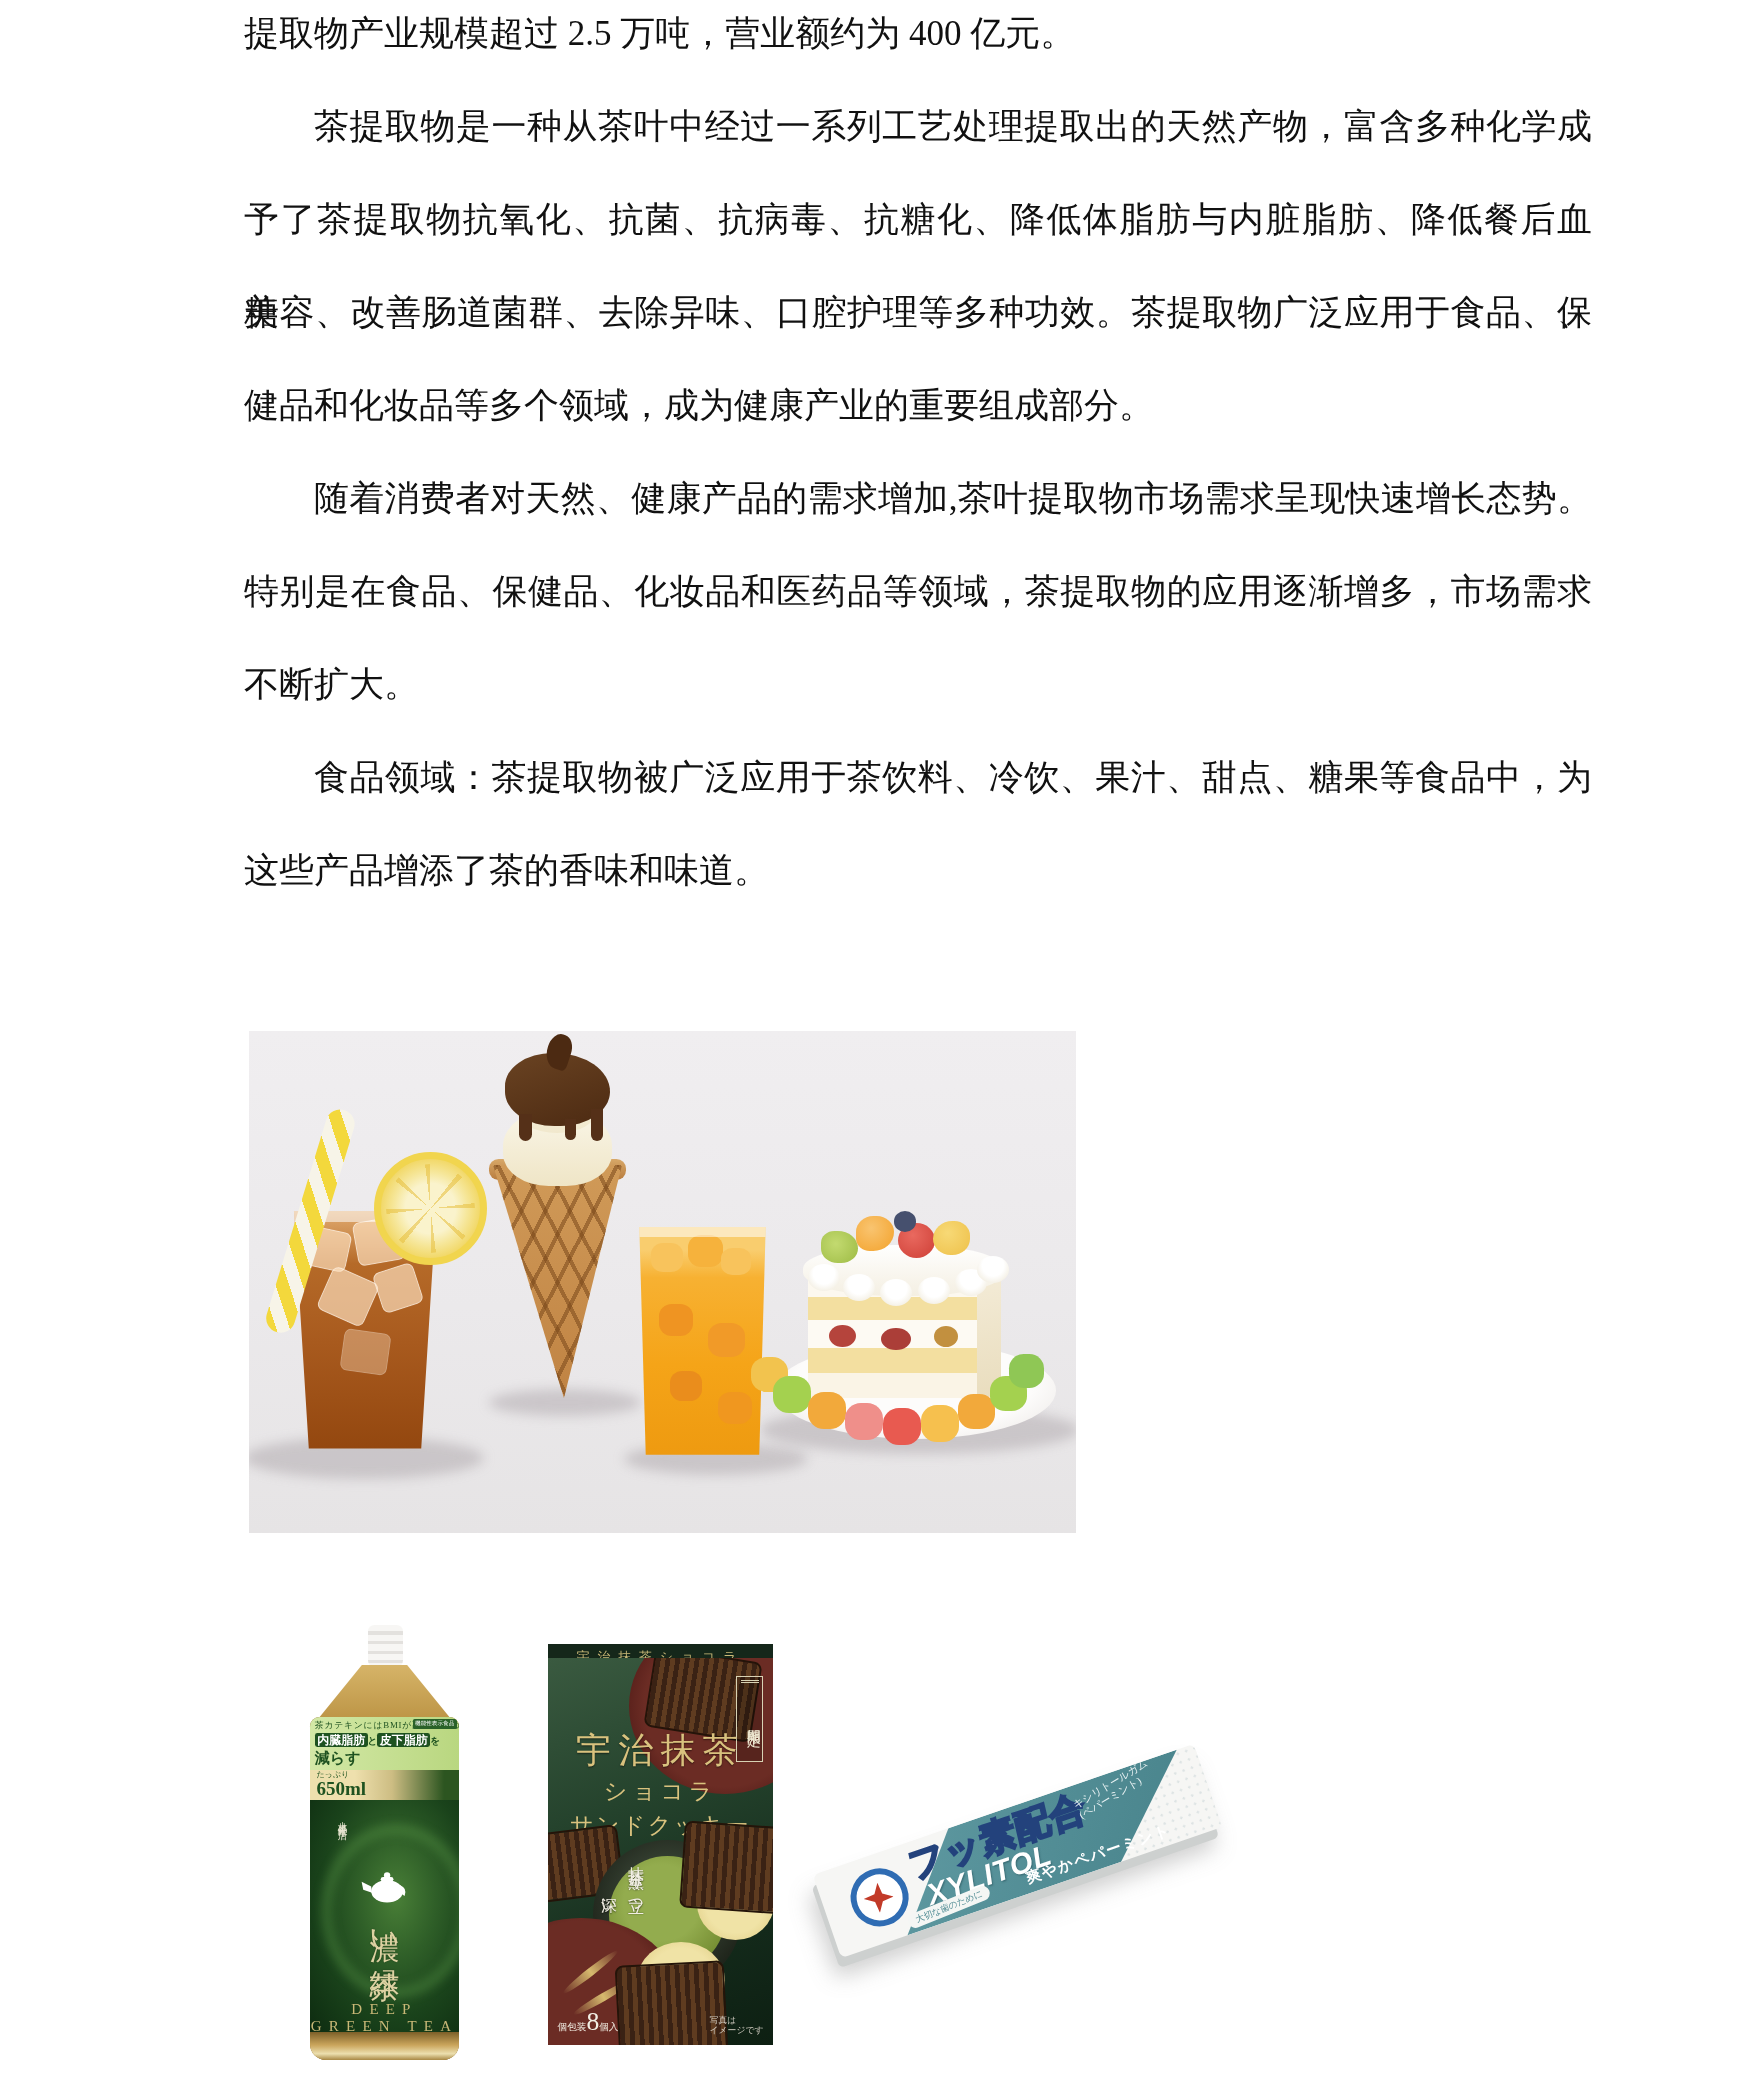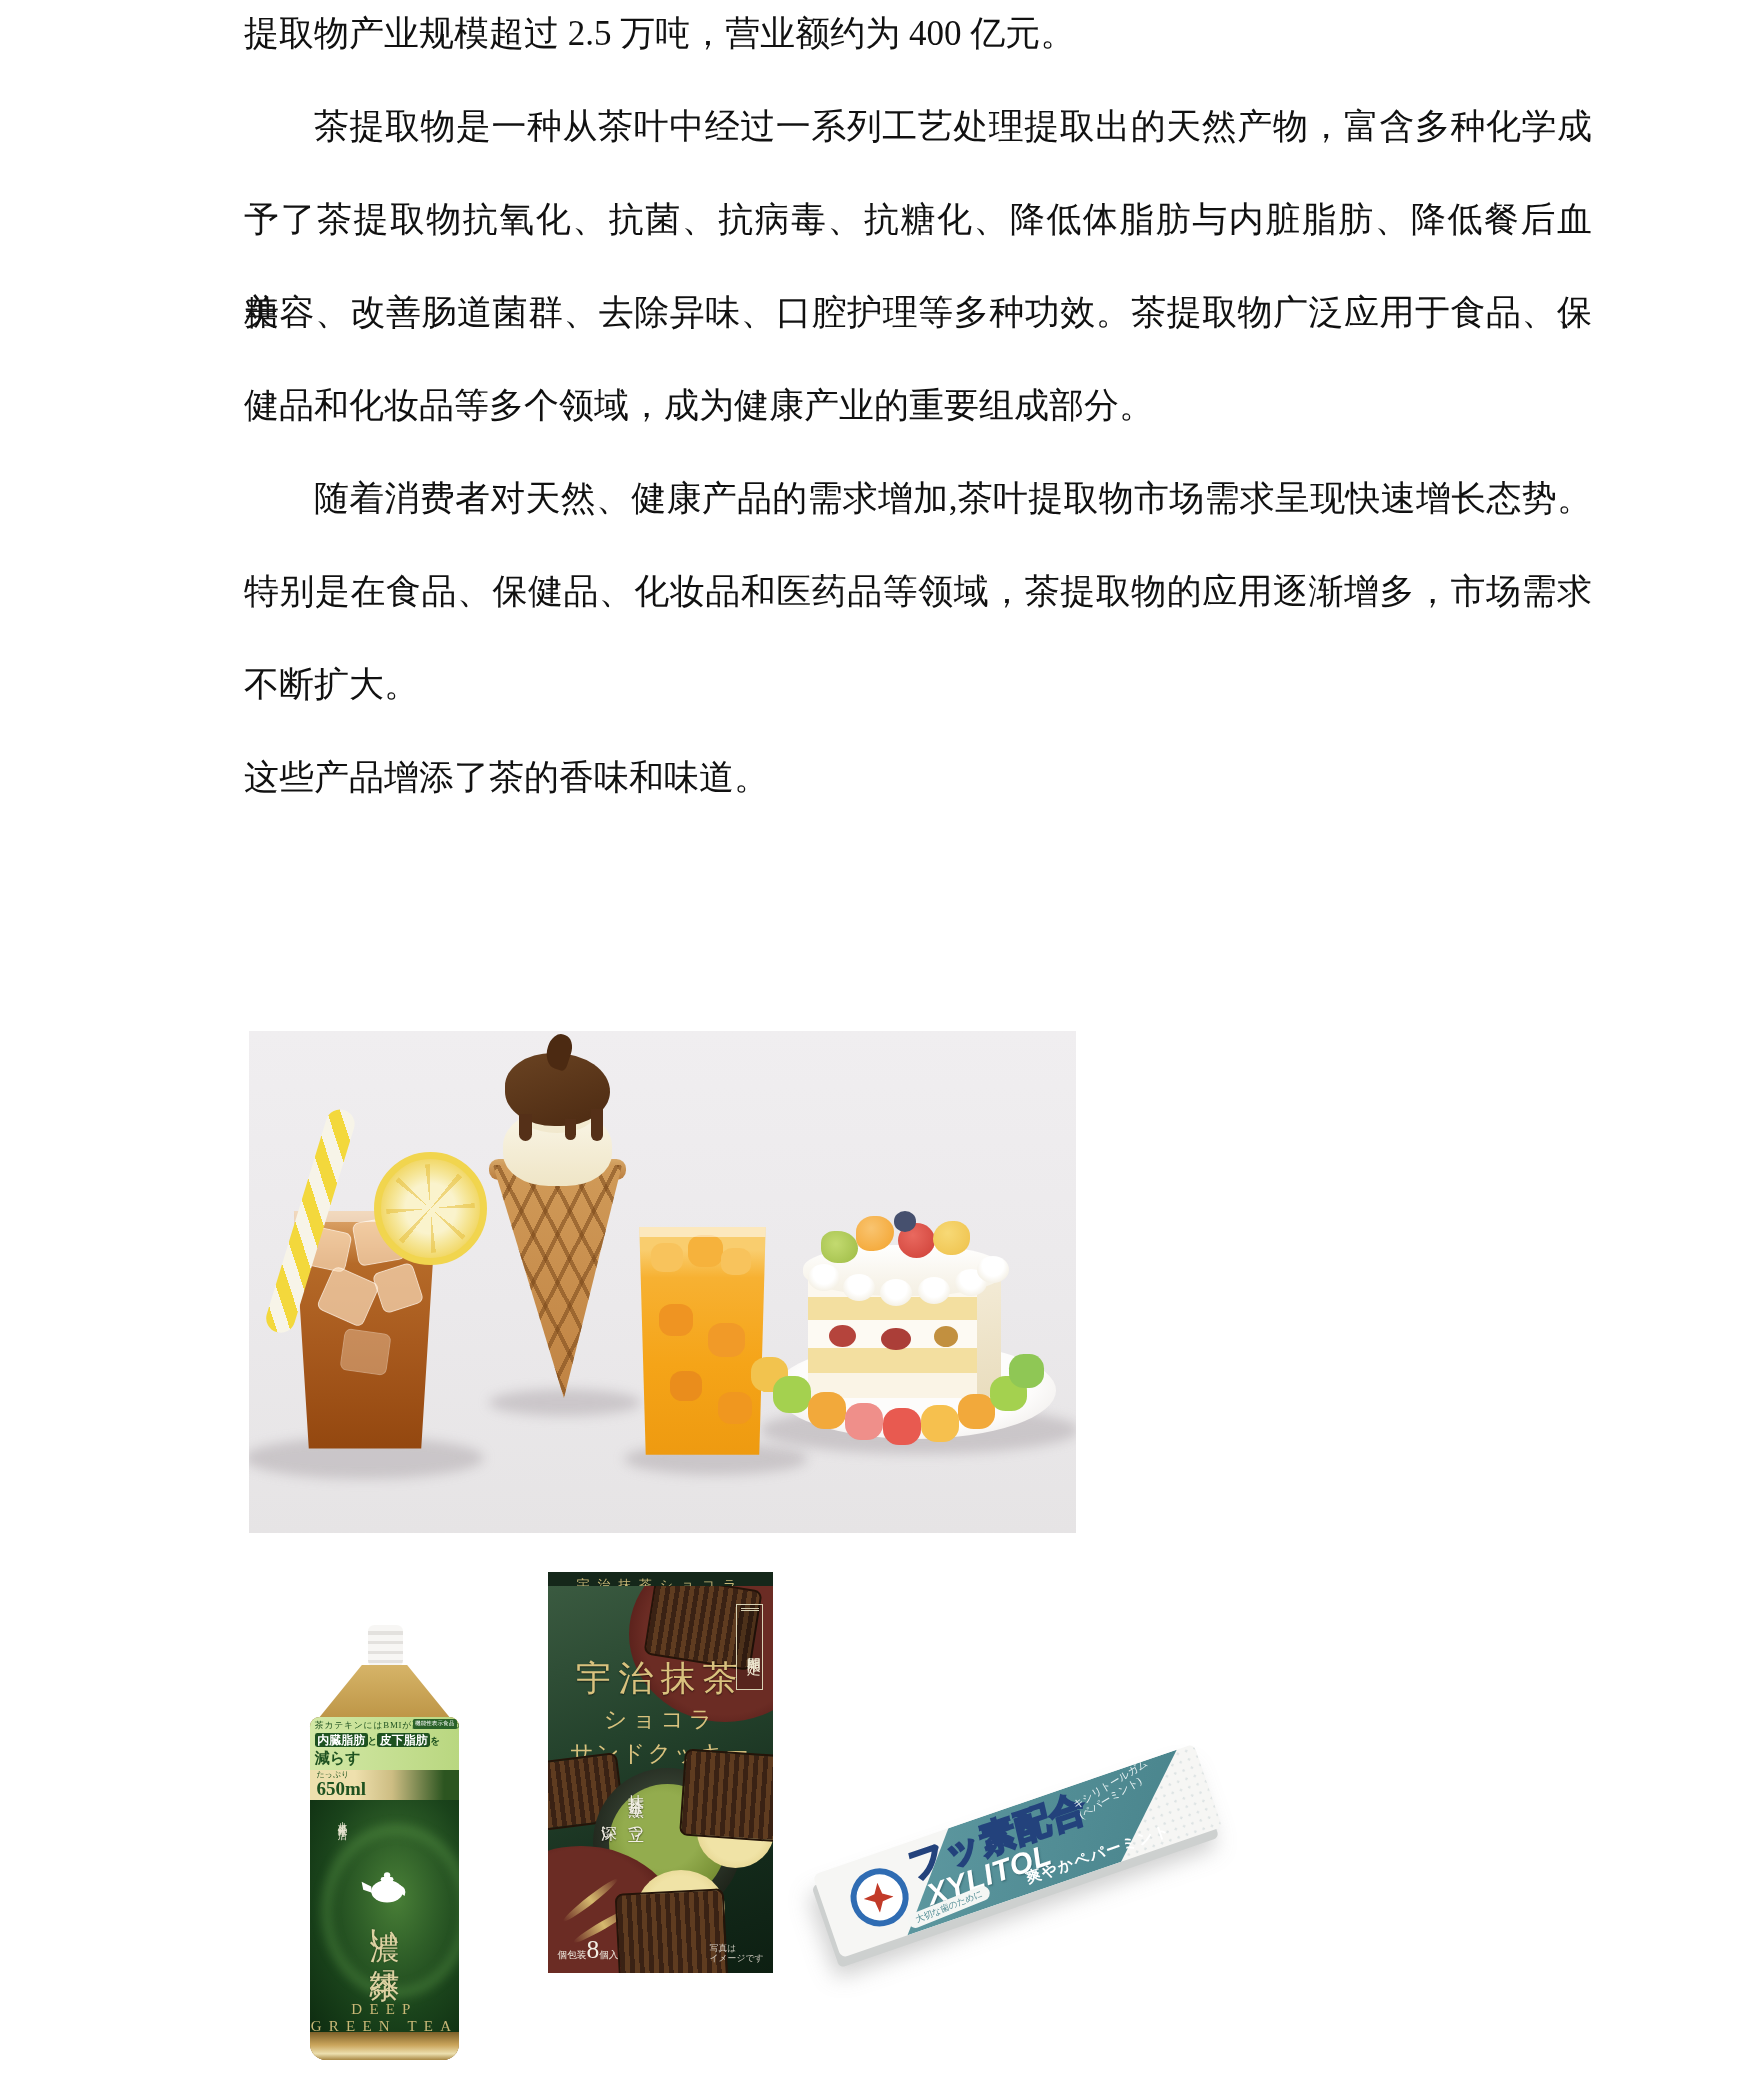--- a/index.html
+++ b/index.html
@@ -102,21 +102,21 @@
     writing-mode:vertical-rl;text-orientation:upright;}
   #teapot{position:absolute;left:50px;top:69px;width:51px;height:35px;}
   #bottle-name{position:absolute;left:50%;top:109px;transform:translateX(-50%);
     writing-mode:vertical-rl;text-orientation:upright;color:#ddd2a2;font-size:30px;line-height:30px;
     letter-spacing:1.6px;text-shadow:0 0 1.6px rgba(0,0,0,.4);}
   #bottle-name-en{position:absolute;left:0;top:201px;width:100%;text-align:center;color:#c9b877;
     font-size:15px;letter-spacing:7.2px;}
   #band-bottom{left:0;top:315px;width:100%;height:29px;
     background:linear-gradient(180deg,#7c5f28,#caa55c 45%,#ecdfae 75%,#9d7a33 100%);}
   
-  #cookie-box{position:absolute;left:548px;top:1572px;width:225px;height:401px;}
+  #cookie-box{position:absolute;left:548px;top:1644px;width:225px;height:401px;}
   #box-flap{left:0;top:0;width:100%;height:14.4px;background:#15271a;overflow:hidden;color:#c9b877;
     font-size:12.8px;letter-spacing:8px;text-align:center;line-height:27px;}
   #box-face{left:0;top:14.4px;width:100%;height:387px;overflow:hidden;
     background:linear-gradient(160deg,#3a5a40 0%,#24422c 38%,#13291a 75%,#0d1f12 100%);}
   .red-plate{position:absolute;border-radius:50%;background:radial-gradient(circle,#6b2c24 0 62%,#571f1a 78%,#451712 100%);}
   .cookie{position:absolute;border-radius:8px;border:2.4px solid #241409;
     background:repeating-linear-gradient(90deg,#3a2214 0 4.8px,#5f3c20 4.8px 9.6px);}
   .cream-disc{position:absolute;border-radius:50%;background:radial-gradient(circle,#f0e3a6 0 55%,#dcc87e 100%);}
   #box-badge{position:absolute;right:9.6px;top:17.6px;width:27px;height:86px;border:1.6px solid #d8d2b4;
     color:#efe9d2;writing-mode:vertical-rl;text-orientation:upright;font-size:13.6px;letter-spacing:1.6px;
@@ -173,20 +173,21 @@
 
   <div id="text-block">
       <div class="line">提取物产业规模超过 2.5 万吨，营业额约为 400 亿元。</div>
       <div class="line fill indent">茶提取物是一种从茶叶中经过一系列工艺处理提取出的天然产物，富含多种化学成</div>
       <div class="line fill">予了茶提取物抗氧化、抗菌、抗病毒、抗糖化、降低体脂肪与内脏脂肪、降低餐后血糖、</div>
       <div class="line fill">美容、改善肠道菌群、去除异味、口腔护理等多种功效。茶提取物广泛应用于食品、保</div>
       <div class="line">健品和化妆品等多个领域，成为健康产业的重要组成部分。</div>
       <div class="line fill indent">随着消费者对天然、健康产品的需求增加,茶叶提取物市场需求呈现快速增长态势。</div>
       <div class="line fill">特别是在食品、保健品、化妆品和医药品等领域，茶提取物的应用逐渐增多，市场需求</div>
       <div class="line">不断扩大。</div>
+      <div class="line fill indent">食品领域：茶提取物被广泛应用于茶饮料、冷饮、果汁、甜点、糖果等食品中，为</div>
       <div class="line">这些产品增添了茶的香味和味道。</div>
     </div>
 
   <div id="food-photo">
 
     <div class="shadow" style="left:-4.8px;top:406px;width:240px;height:42px;"></div>
     <div class="shadow" style="left:240px;top:358px;width:152px;height:27px;"></div>
     <div class="shadow" style="left:375px;top:412px;width:184px;height:32px;"></div>
     <div class="shadow" style="left:511px;top:375px;width:319px;height:48px;"></div>
 

